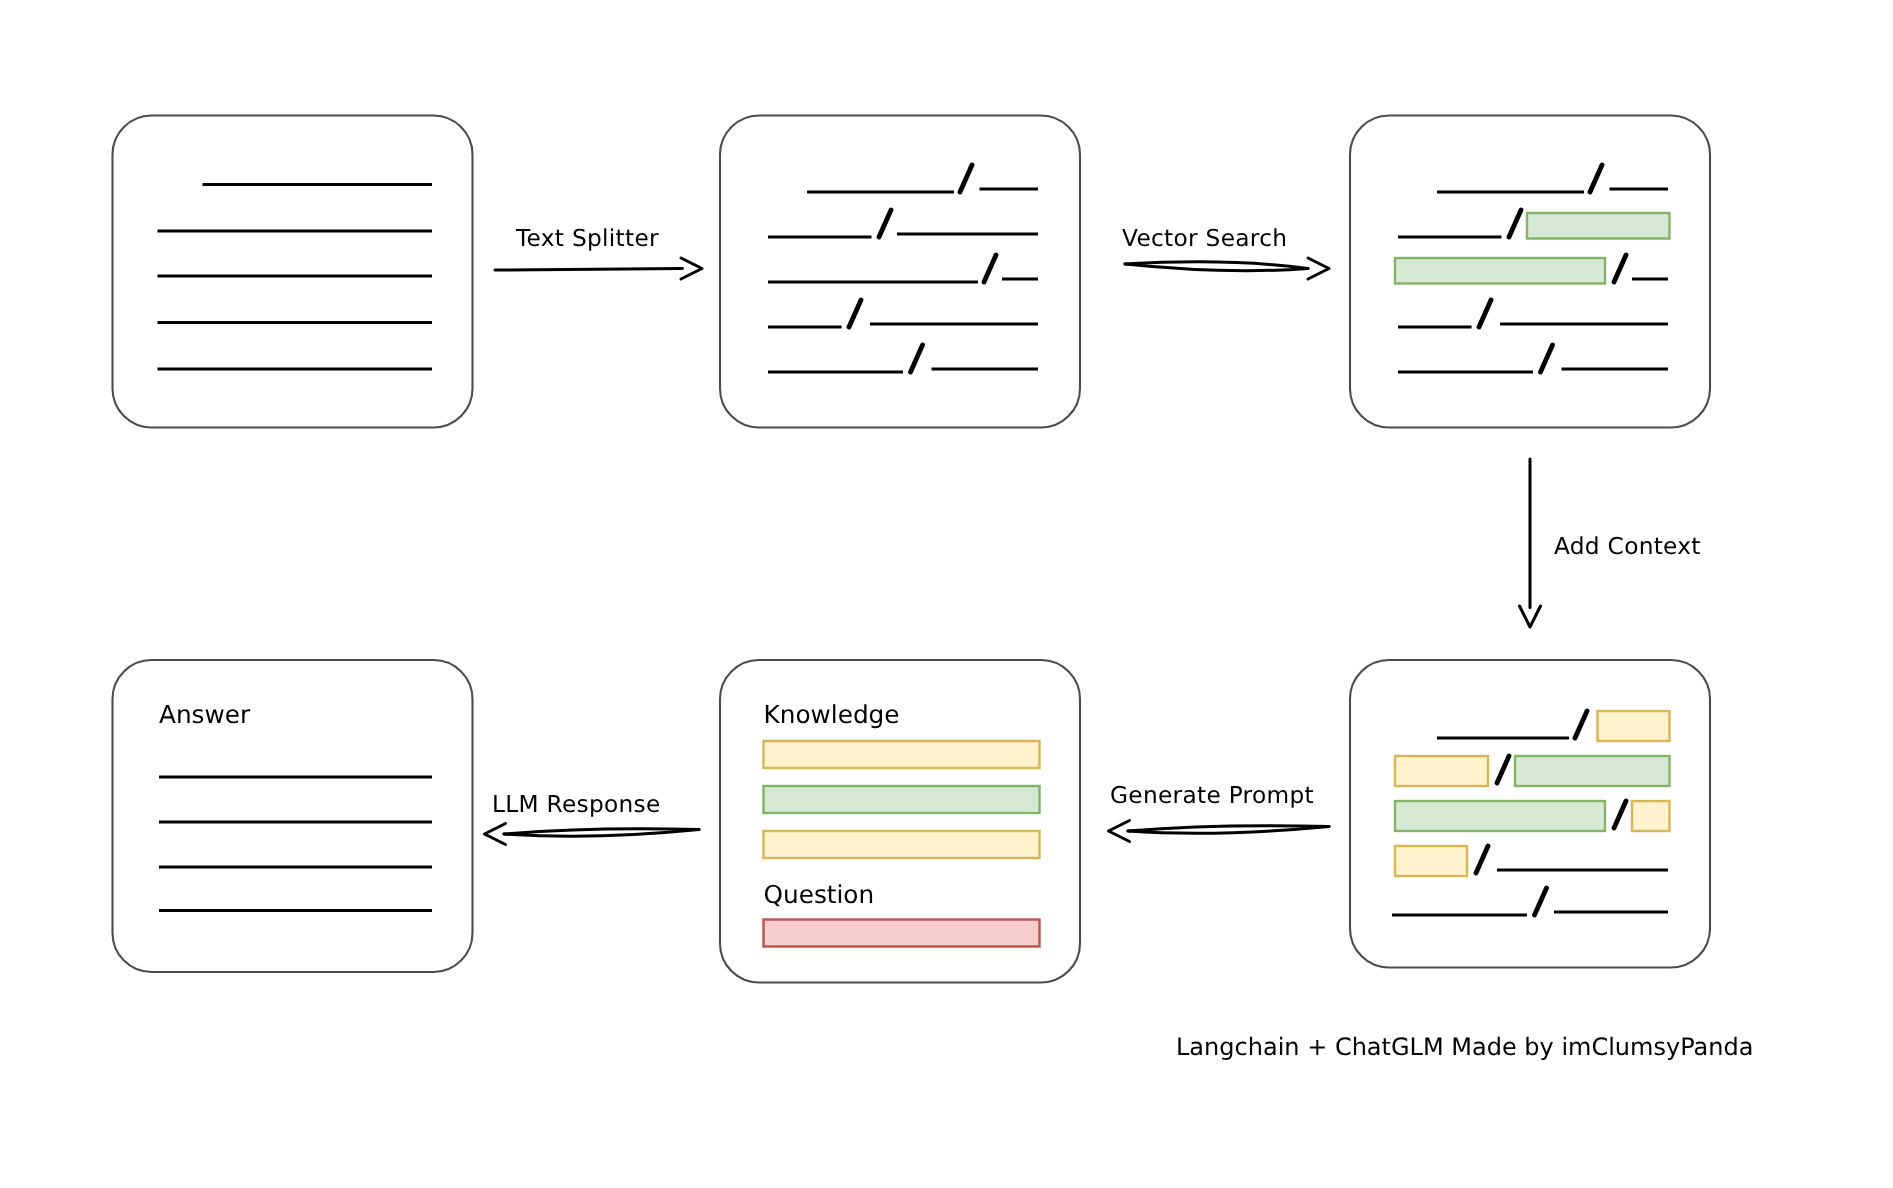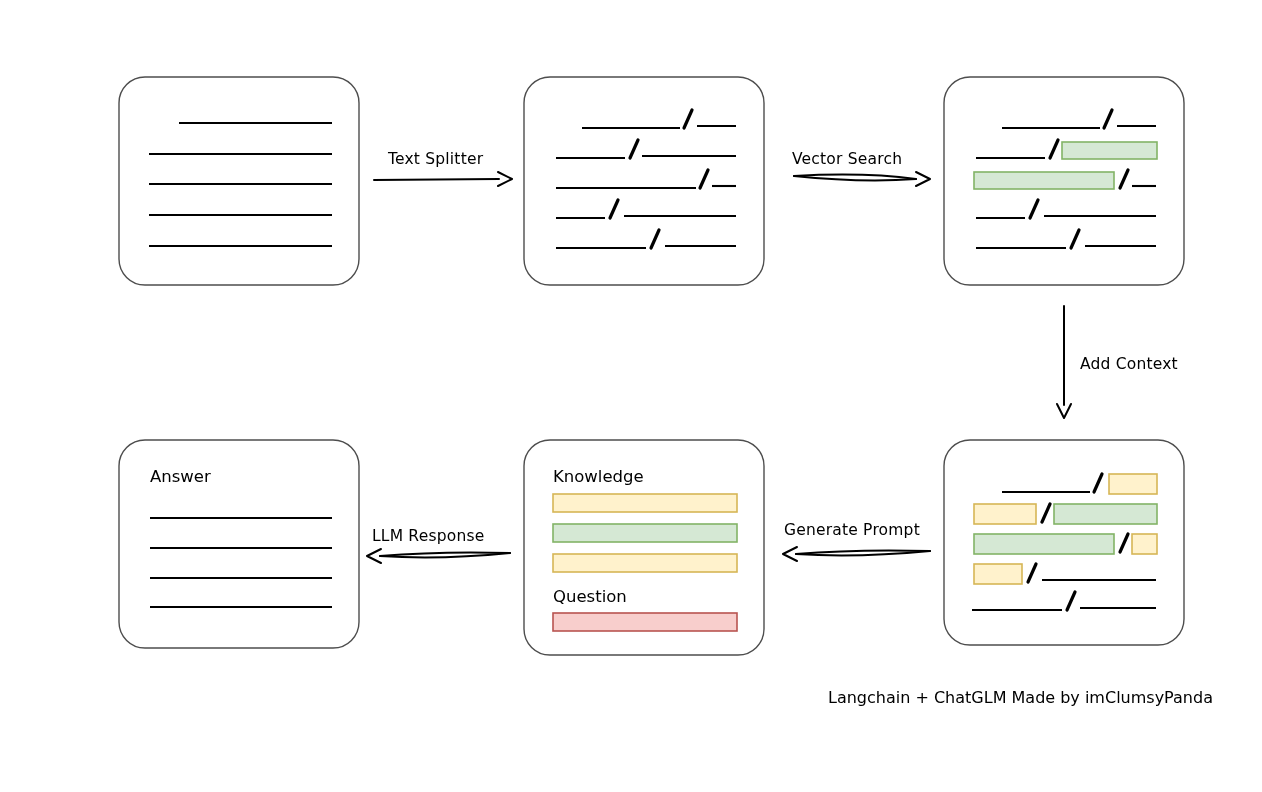--- a/index.html
+++ b/index.html
@@ -11,21 +11,20 @@
     width: 1262px;
     height: 792px;
     font-family: "DejaVu Sans", sans-serif;
     overflow: hidden;
   }
   #diagram-root {
     position: relative;
     width: 1068px;
     height: 792px;
     background: #ffffff;
-    padding-left: 44px;
   }
   svg.diagram {
     display: block;
     width: 1262px;
     height: 792px;
   }
   .box-outline {
     fill: #ffffff;
     stroke: #4d4d4d;
     stroke-width: 1.4;

